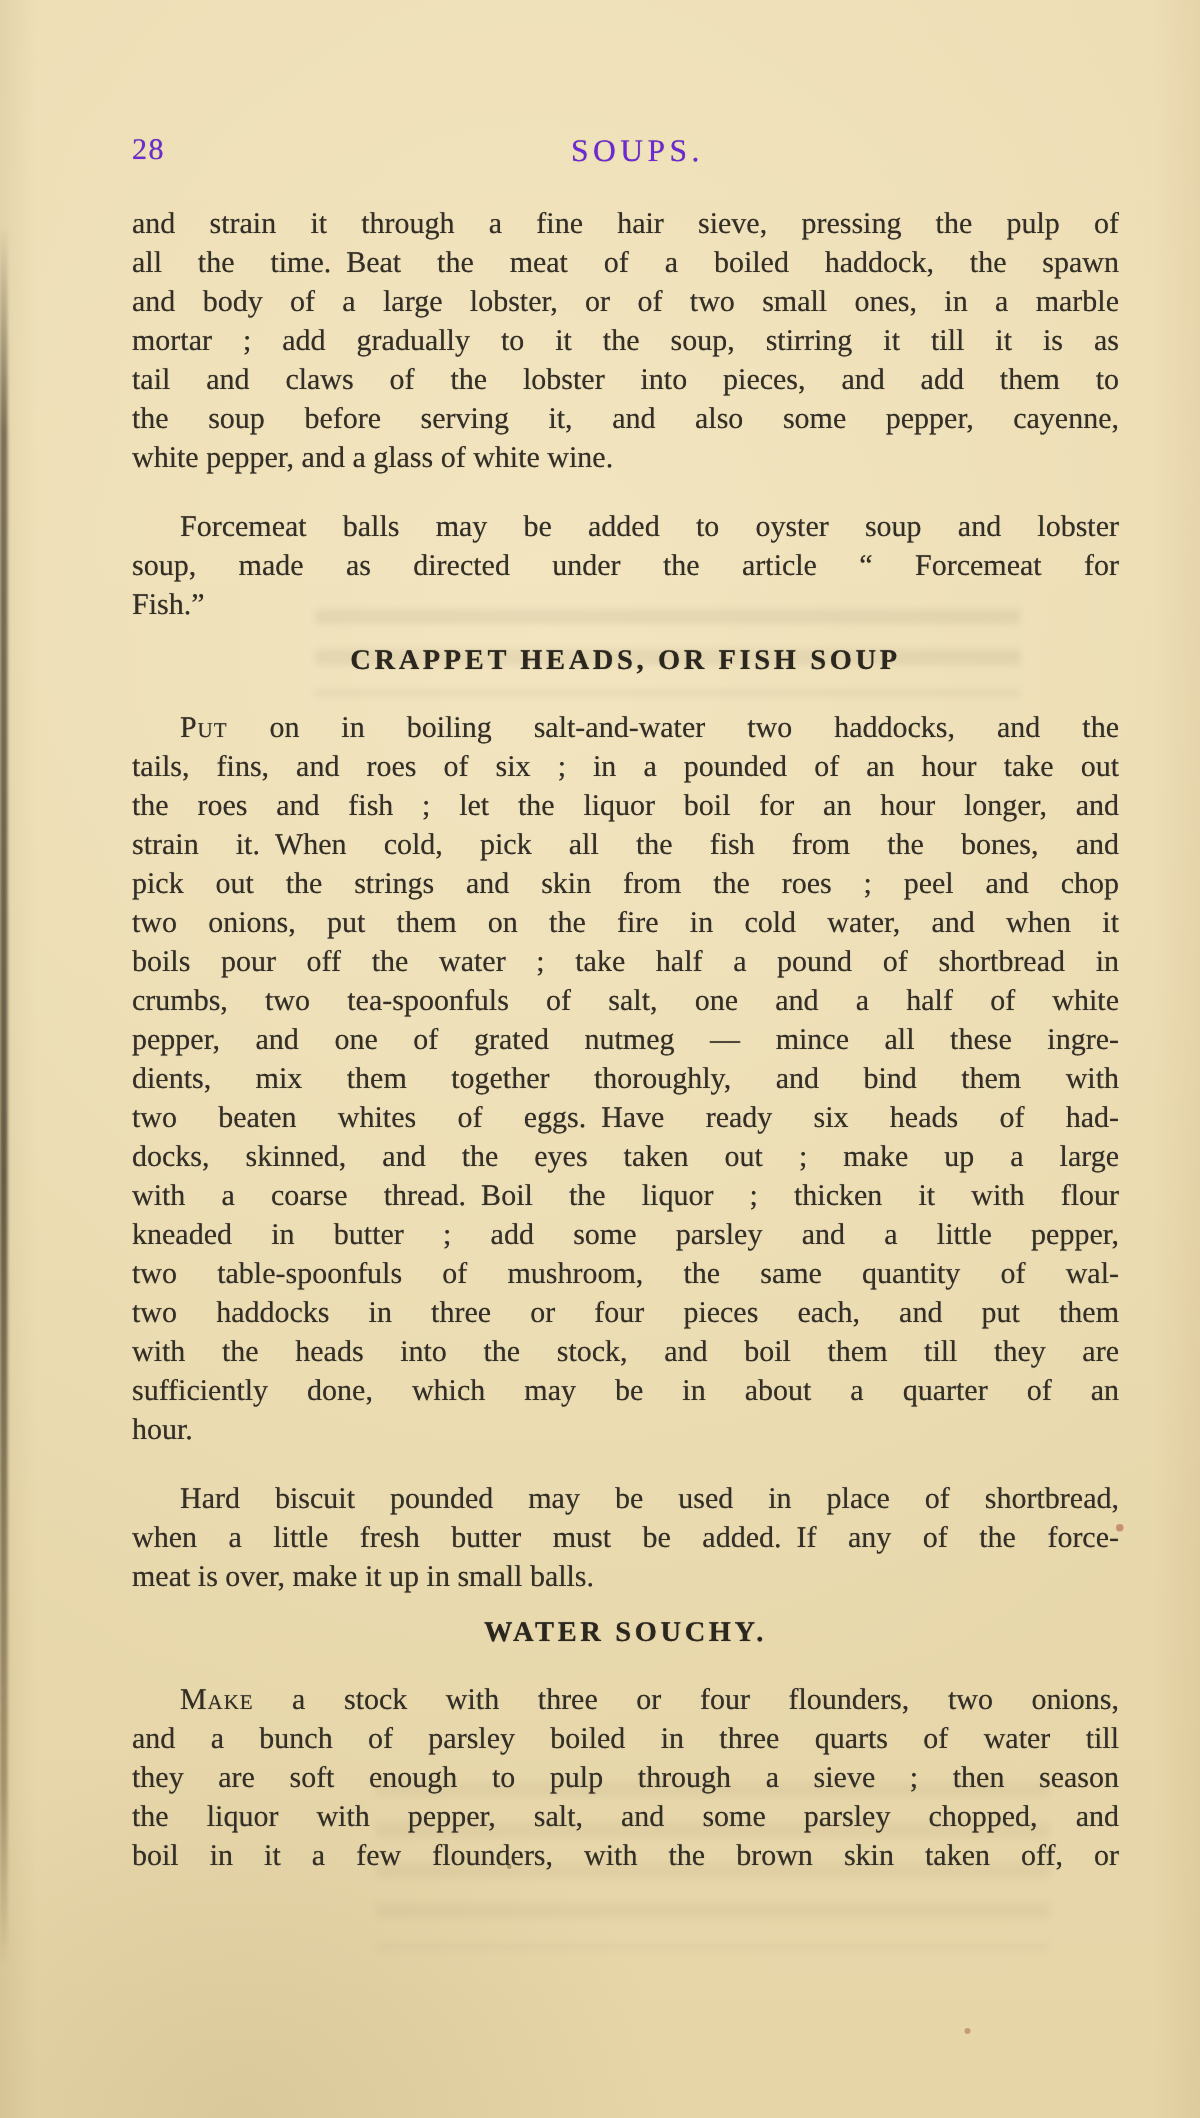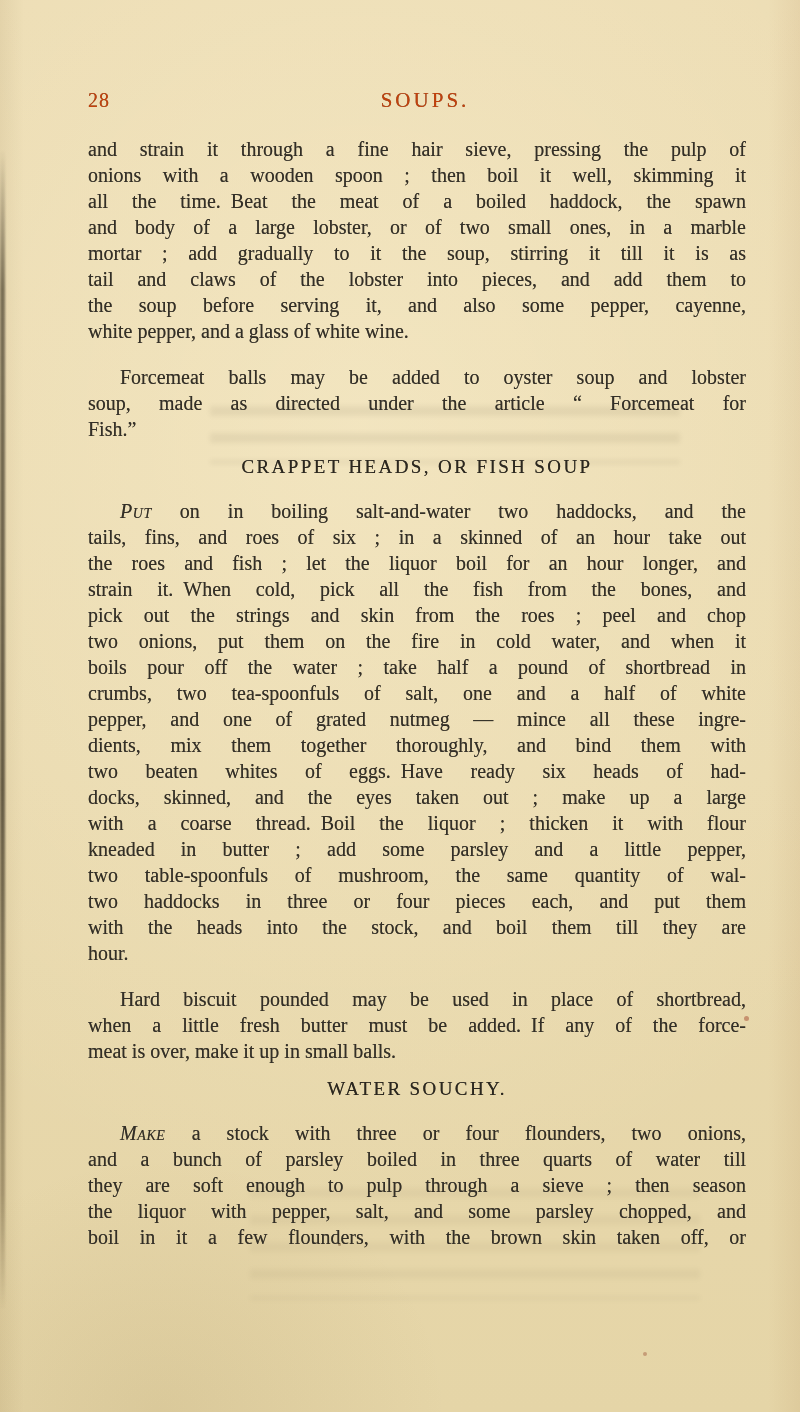--- a/index.html
+++ b/index.html
@@ -31,39 +31,39 @@
   .ghost.g1 { left:210px; top:398px; width:470px; height:66px; }
   .ghost.g2 { left:250px; top:1180px; width:450px; height:120px; opacity:0.10; }
   .speck { position:absolute; border-radius:50%; }
   .speck.s1 { left:744px; top:1016px; width:5px; height:5px; background:rgba(160,60,35,0.45); filter:blur(0.5px); }
   .speck.s2 { left:643px; top:1352px; width:4px; height:4px; background:rgba(150,70,45,0.40); filter:blur(0.5px); }
   .speck.s3 { left:338px; top:1243px; width:3px; height:3px; background:rgba(110,80,50,0.45); filter:blur(0.5px); }
 
   
   .rhead {
     position:absolute; top:88px; left:88px; width:658px; height:26px;
-    color:#c2410c; text-shadow:0 0 0.5px rgba(50,45,35,0.65);
+    color:#6d28d9; text-shadow:0 0 0.5px rgba(50,45,35,0.65);
   }
   .pagenum { position:absolute; left:0; top:1px; font-size:20px; letter-spacing:1px; }
   .rtitle  { position:absolute; left:16px; right:0; text-align:center; font-size:21px; letter-spacing:3px; }
 
   
   .textcol {
     position:absolute; left:88px; top:136px; width:658px;
     font-size:20px; line-height:26px; color:#332f27;
     text-shadow:0 0 0.5px rgba(50,45,35,0.60);
   }
   .line { text-align:justify; text-align-last:justify; white-space:normal; }
   .line.pend { text-align-last:left; }
   .line.indent { text-indent:32px;margin-top:20px; }
-  .sc { font-variant:small-caps; letter-spacing:0.6px;font-style:italic; }
+  .sc { font-variant:small-caps; letter-spacing:0.6px; }
 
   .recipe-h {
     text-align:center; text-align-last:center;
-    font-weight:normal; font-size:19px; line-height:22px;
+    font-weight:bold; font-size:19px; line-height:22px;
     letter-spacing:2.4px; color:#2b271f;
     margin:14px 0 12px 0;
     text-shadow:0 0 0.6px rgba(40,35,25,0.7);
   }
 </style>
 </head>
 <body>
 
 <div class="paper"></div>
 <div class="edge-left"></div>
@@ -75,55 +75,55 @@
 
 <div class="rhead">
   <span class="pagenum">28</span>
   <span class="rtitle">SOUPS.</span>
 </div>
 
 <div class="textcol">
 
   <div>
     <div class="line">and strain it through a fine hair sieve, pressing the pulp of</div>
-    <div class="line">onions with a wooden spoon ; then boil it well, skimming it</div>
     <div class="line">all the time. Beat the meat of a boiled haddock, the spawn</div>
     <div class="line">and body of a large lobster, or of two small ones, in a marble</div>
     <div class="line">mortar ; add gradually to it the soup, stirring it till it is as</div>
     <div class="line">tail and claws of the lobster into pieces, and add them to</div>
     <div class="line">the soup before serving it, and also some pepper, cayenne,</div>
     <div class="line pend">white pepper, and a glass of white wine.</div>
   </div>
 
   <div>
     <div class="line indent">Forcemeat balls may be added to oyster soup and lobster</div>
     <div class="line">soup, made as directed under the article “ Forcemeat for</div>
     <div class="line pend">Fish.”</div>
   </div>
 
   <div class="recipe-h">CRAPPET HEADS, OR FISH SOUP</div>
 
   <div>
     <div class="line indent"><span class="sc">Put</span><span> on in boiling salt-and-water two haddocks, and the</span></div>
-    <div class="line">tails, fins, and roes of six ; in a skinned of an hour take out</div>
+    <div class="line">tails, fins, and roes of six ; in a pounded of an hour take out</div>
     <div class="line">the roes and fish ; let the liquor boil for an hour longer, and</div>
     <div class="line">strain it. When cold, pick all the fish from the bones, and</div>
     <div class="line">pick out the strings and skin from the roes ; peel and chop</div>
     <div class="line">two onions, put them on the fire in cold water, and when it</div>
     <div class="line">boils pour off the water ; take half a pound of shortbread in</div>
     <div class="line">crumbs, two tea-spoonfuls of salt, one and a half of white</div>
     <div class="line">pepper, and one of grated nutmeg — mince all these ingre-</div>
     <div class="line">dients, mix them together thoroughly, and bind them with</div>
     <div class="line">two beaten whites of eggs. Have ready six heads of had-</div>
     <div class="line">docks, skinned, and the eyes taken out ; make up a large</div>
     <div class="line">with a coarse thread. Boil the liquor ; thicken it with flour</div>
     <div class="line">kneaded in butter ; add some parsley and a little pepper,</div>
     <div class="line">two table-spoonfuls of mushroom, the same quantity of wal-</div>
     <div class="line">two haddocks in three or four pieces each, and put them</div>
     <div class="line">with the heads into the stock, and boil them till they are</div>
+    <div class="line">sufficiently done, which may be in about a quarter of an</div>
     <div class="line pend">hour.</div>
   </div>
 
   <div>
     <div class="line indent">Hard biscuit pounded may be used in place of shortbread,</div>
     <div class="line">when a little fresh butter must be added. If any of the force-</div>
     <div class="line pend">meat is over, make it up in small balls.</div>
   </div>
 
   <div class="recipe-h">WATER SOUCHY.</div>

